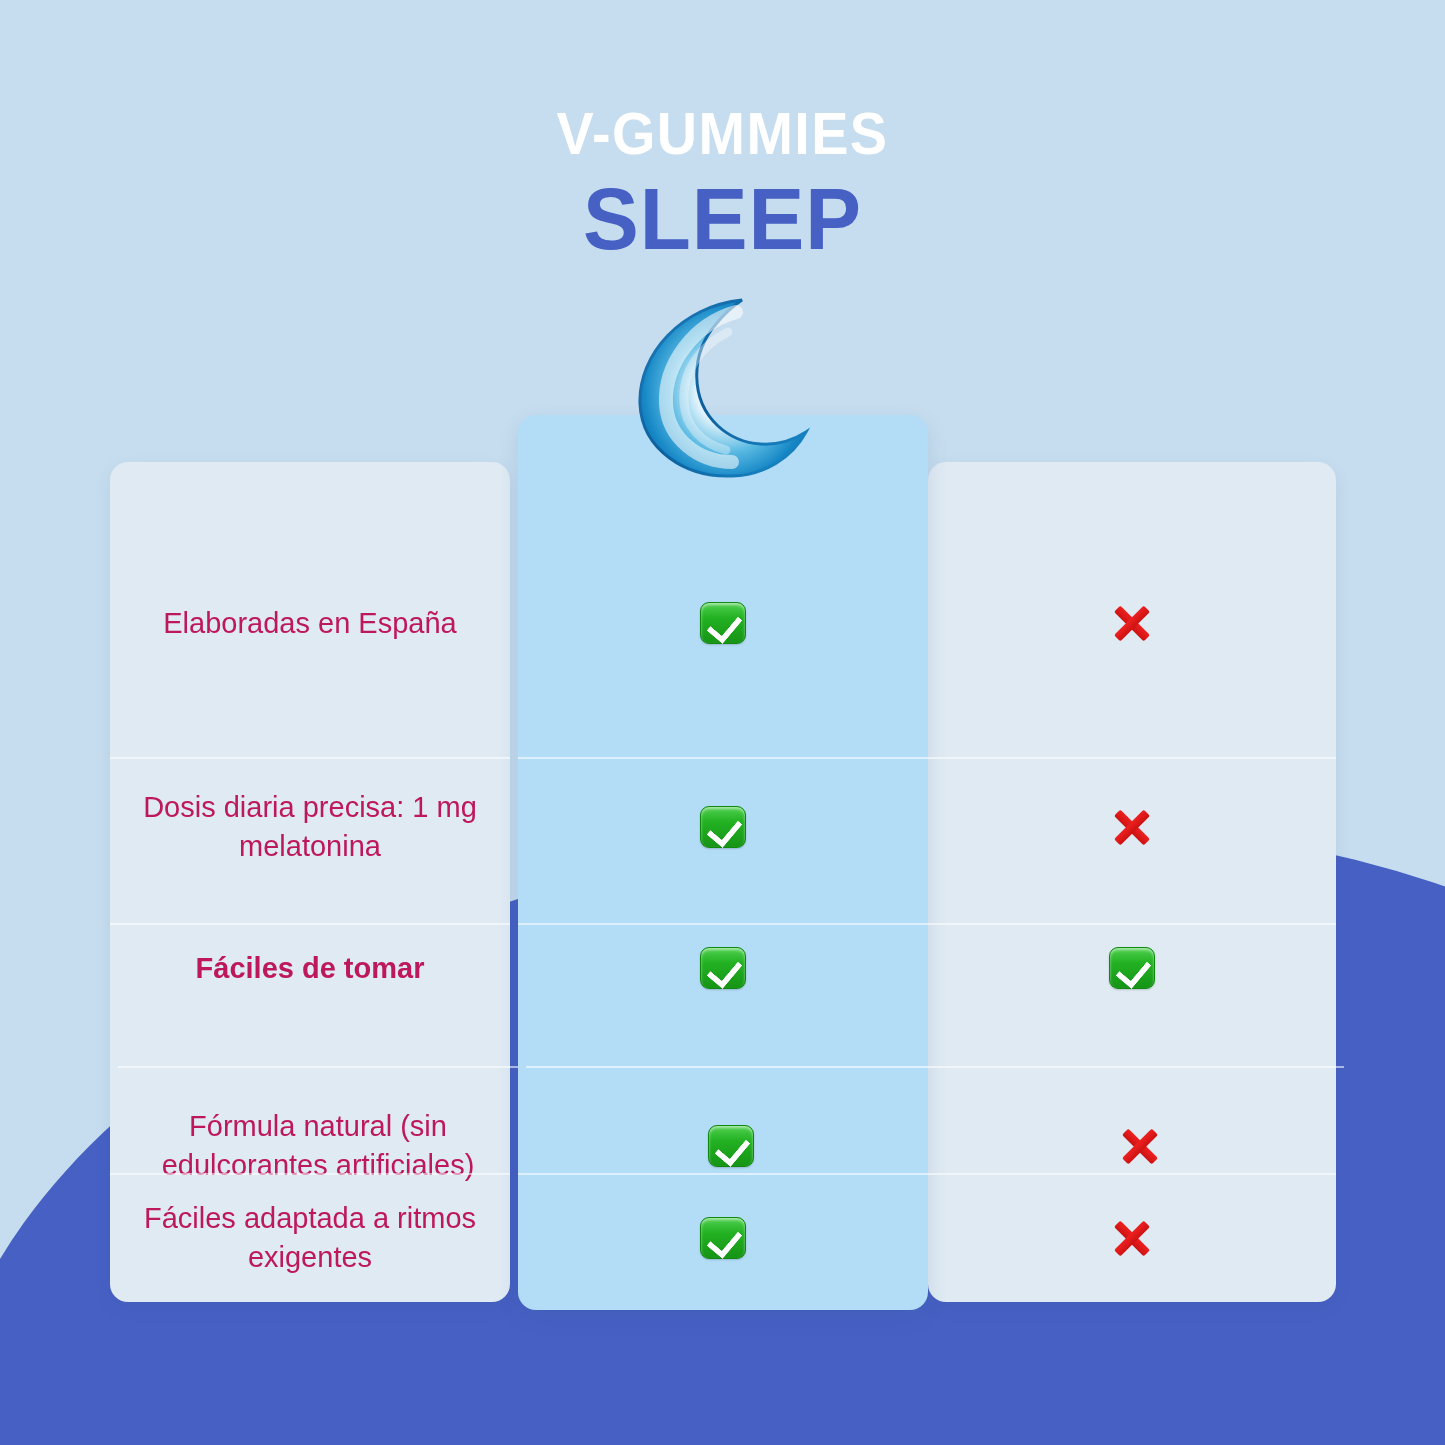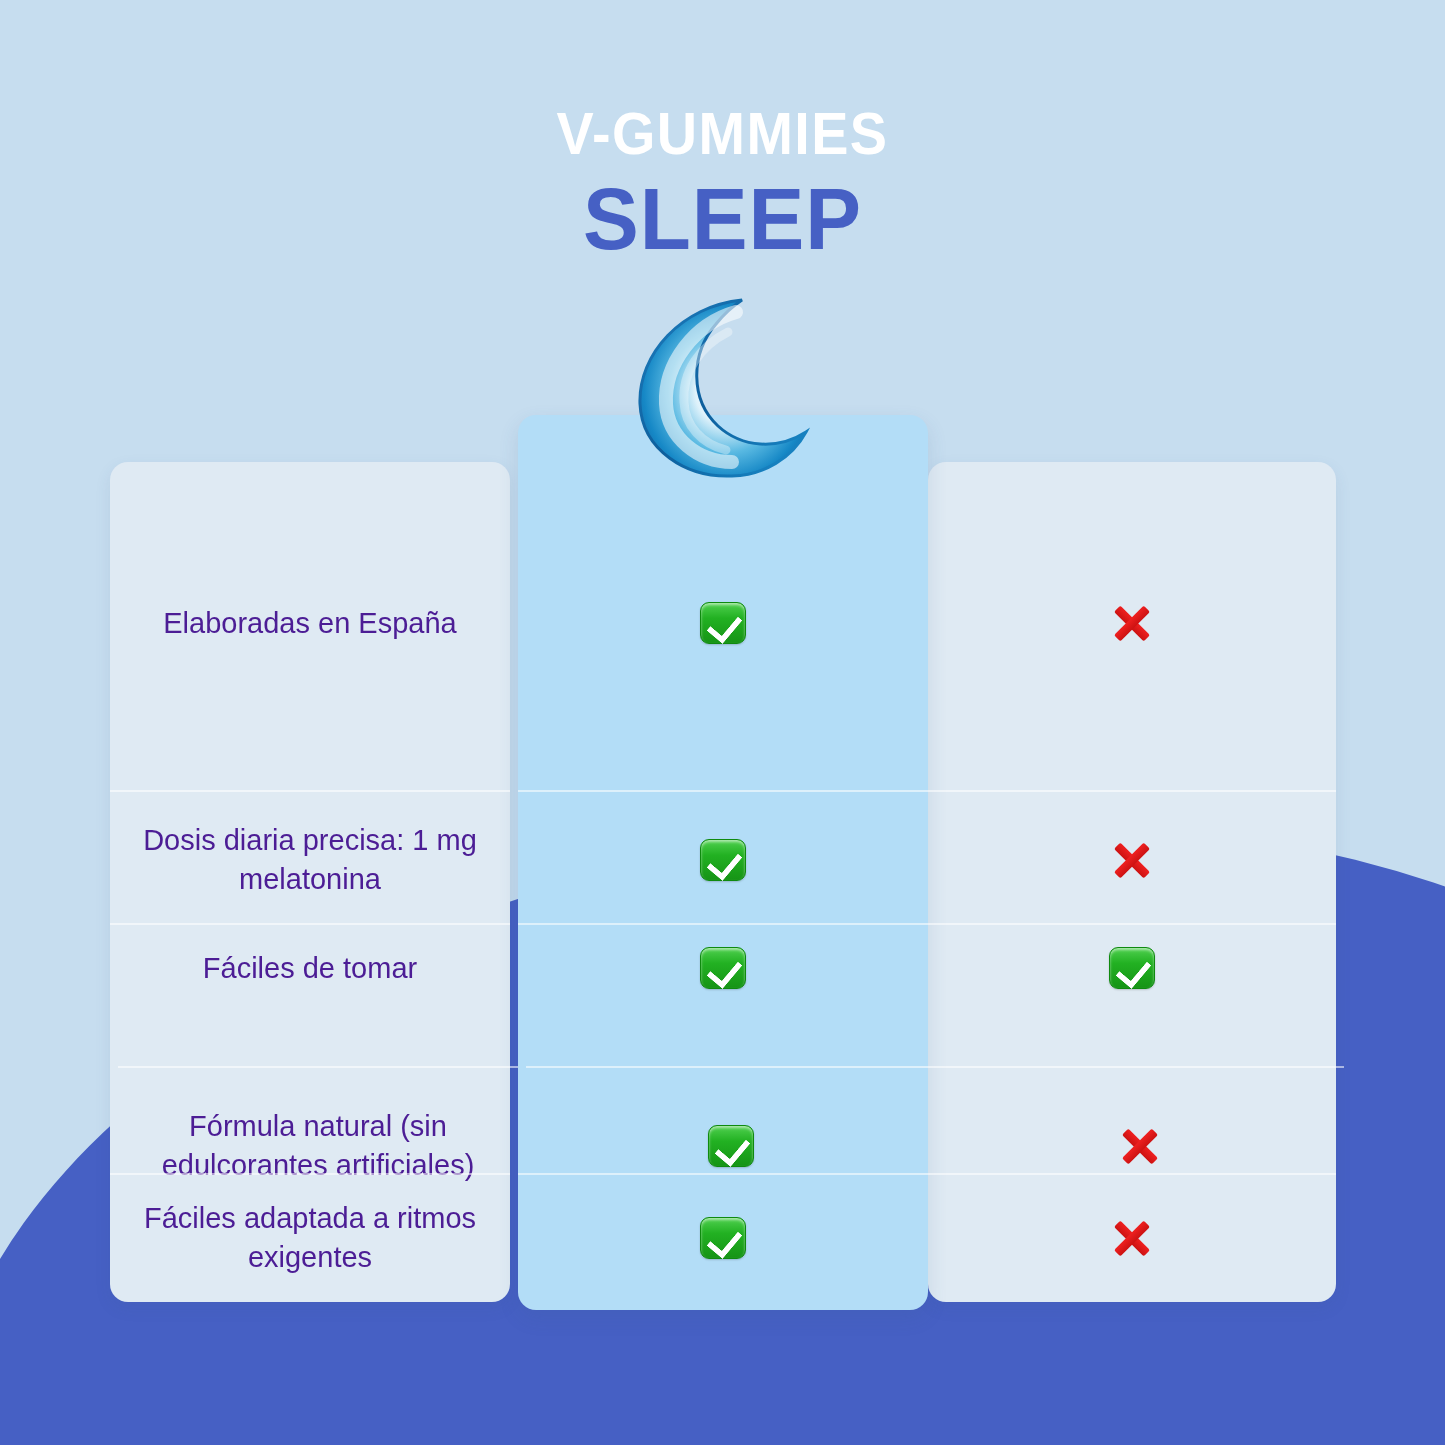--- a/index.html
+++ b/index.html
@@ -144,21 +144,21 @@
   .cell {
     position: absolute;
     display: flex;
     align-items: center;
     justify-content: center;
     height: 100%;
     text-align: center;
   }
   .cell-feature {
     left: 110px; width: 400px;
-    color: #4c1d95;
+    color: #be185d;
     font-size: 29px;
     line-height: 1.34;
     padding: 0 16px;
   }
   .cell-mark-a { left: 518px; width: 410px; }
   .cell-mark-b { left: 928px; width: 408px; }
   .mark-check {
     width: 46px; height: 42px;
     border-radius: 9px;
     background: linear-gradient(180deg, #4fd04f 0%, #22b122 38%, #169416 100%);
@@ -247,34 +247,34 @@
       <div class="cell cell-feature">Elaboradas en España</div>
       <div class="cell cell-mark-a">
         <span class="mark-check"></span>
       </div>
       <div class="cell cell-mark-b">
         <span class="mark-cross"></span>
       </div>
     </div>
 
 
-    <div class="row" style="top:790px;height:140px;">
+    <div class="row" style="top:757px;height:140px;">
       <div class="sep sep-a"></div>
       <div class="sep sep-b"></div>
       <div class="sep sep-c"></div>
       <div class="cell cell-feature">Dosis diaria precisa: 1 mg melatonina</div>
       <div class="cell cell-mark-a">
         <span class="mark-check"></span>
       </div>
       <div class="cell cell-mark-b">
         <span class="mark-cross"></span>
       </div>
     </div>
 
-    <div class="row" style="top:923px;height:90px;">
+    <div class="row" style="top:923px;height:90px;font-weight:bold;">
       <div class="sep sep-a"></div>
       <div class="sep sep-b"></div>
       <div class="sep sep-c"></div>
       <div class="cell cell-feature">Fáciles de tomar</div>
       <div class="cell cell-mark-a">
         <span class="mark-check"></span>
       </div>
       <div class="cell cell-mark-b">
         <span class="mark-check"></span>
       </div>

